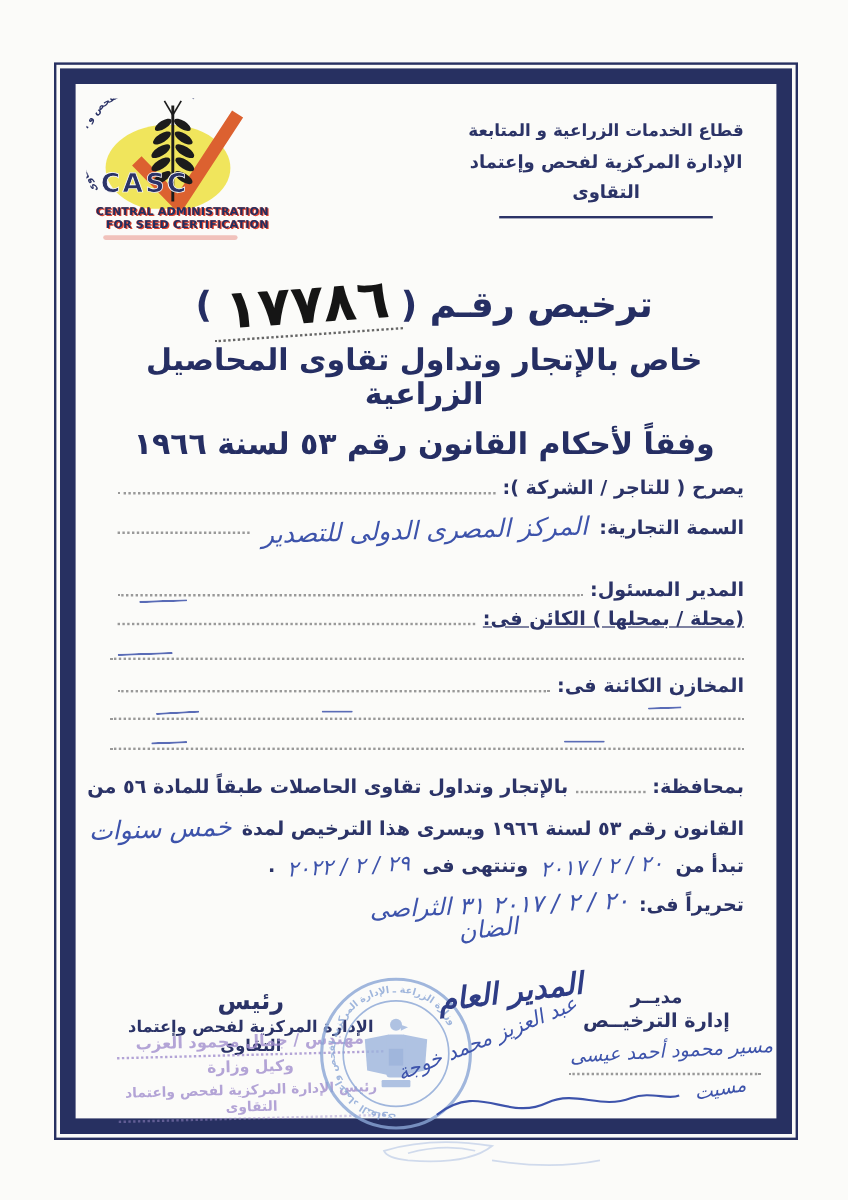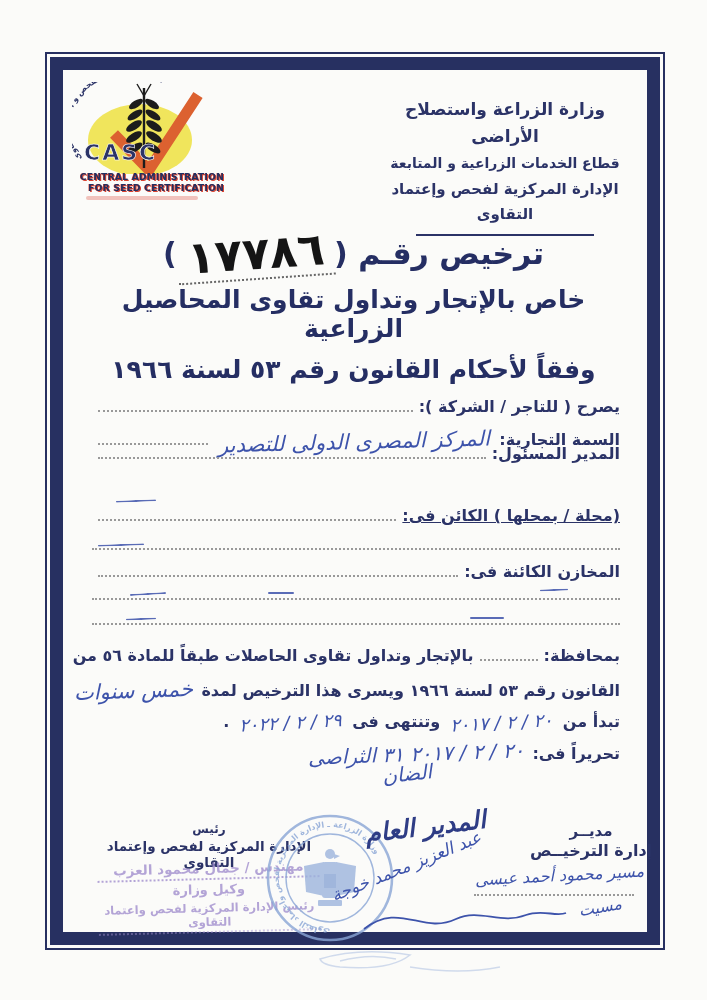--- a/index.html
+++ b/index.html
@@ -42,33 +42,33 @@
   .leader.short{flex:0 0 58px;}
   .lbl{white-space:nowrap;}
   .hw{font-style:italic;color:#3d53ab;font-weight:normal;white-space:nowrap;}
   .hw-trade{font-size:21px;transform:rotate(-1.5deg);margin:0 10px -5px 4px;}
   .hw-inline{font-size:19px;margin:0 8px -3px 8px;transform:rotate(-2deg);}
   .hw-date{font-size:18px;margin:0 10px -2px 10px;transform:rotate(-3deg);}
   .dotline{border-bottom:2px dotted #999;height:2px;}
   .inkdash{height:0;border-top:2.5px solid #3d53ab;border-radius:2px;opacity:.85;}
   
   .sig-left{left:85px;top:822px;width:248px;text-align:center;direction:rtl;color:#2b3367;}
-  .sig-left .r1{font-size:12px;font-weight:bold;}
+  .sig-left .r1{font-size:20px;font-weight:bold;}
   .sig-left .r2{font-size:13.5px;font-weight:bold;margin-top:2px;}
   .purple-stamp{left:83px;top:860px;width:252px;text-align:center;direction:rtl;
     color:#a28fce;font-weight:bold;transform:rotate(-1.5deg);opacity:.8;}
   .purple-stamp .p1{font-size:13.5px;}
   .purple-stamp .pdot{border-bottom:2px dotted #a28fce;width:88%;margin:2px auto;}
   .purple-stamp .p2{font-size:13px;margin-top:2px;}
   .purple-stamp .p3{font-size:11.5px;margin-top:4px;}
   .gm-title{left:366px;top:812px;width:120px;font-size:25px;font-weight:bold;
     color:#2e3c85;font-style:italic;transform:rotate(-7deg);direction:rtl;white-space:nowrap;}
   .gm-sign{left:326px;top:856px;width:160px;font-size:17px;color:#3d53ab;font-style:italic;
     transform:rotate(-22deg);direction:rtl;white-space:nowrap;}
-  .sig-right{left:516px;top:822px;width:150px;text-align:center;direction:rtl;color:#2b3367;}
+  .sig-right{left:472px;top:822px;width:150px;text-align:center;direction:rtl;color:#2b3367;}
   .sig-right .r1{font-size:15px;font-weight:bold;letter-spacing:1px;}
   .sig-right .r2{font-size:16px;font-weight:bold;margin-top:1px;}
   .right-hand{left:472px;top:866px;width:175px;text-align:center;font-size:16px;
     color:#3d53ab;font-style:italic;transform:rotate(-3deg);direction:rtl;white-space:nowrap;}
   .right-hand-dots{left:474px;top:892px;width:160px;}
   .right-hand2{left:552px;top:900px;width:70px;font-size:16px;color:#3d53ab;
     font-style:italic;transform:rotate(-10deg);direction:rtl;}
   .note-hand{left:342px;top:764px;width:90px;font-size:20px;color:#3d53ab;
     font-style:italic;transform:rotate(-6deg);direction:rtl;}
 </style>
@@ -105,42 +105,41 @@
   </text>
   <text x="12" y="78" font-size="22" font-weight="bold" fill="#2b3367" stroke="#ffffff" stroke-width="0.6" letter-spacing="2">CASC</text>
 </svg>
 <div class="abs logo-banner">
   <div>CENTRAL ADMINISTRATION</div>
   <div>FOR SEED CERTIFICATION</div>
 </div>
 <div class="abs logo-redline"></div>
 
 <div class="abs hdr">
-  <div class="h1">وزارة الزراعة واستصلاح الأراضى</div>
   <div class="h2">قطاع الخدمات الزراعية و المتابعة</div>
   <div class="h3">الإدارة المركزية لفحص وإعتماد التقاوى</div>
   <div class="hdr-underline"></div>
 </div>
 
 <div class="abs title">
   <div class="t1"><span>ترخيص رقـم (</span><span class="lic-num">١٧٧٨٦</span><span>)</span></div>
   <div class="t2">خاص بالإتجار وتداول تقاوى المحاصيل الزراعية</div>
   <div class="t3">وفقاً لأحكام القانون رقم ٥٣ لسنة ١٩٦٦</div>
 </div>
 
 <div class="abs row" style="top:397px;">
   <span class="lbl">يصرح ( للتاجر / الشركة ):</span>
   <span class="leader"></span>
 </div>
 <div class="abs row" style="top:430px;">
   <span class="lbl">السمة التجارية:</span>
   <span class="hw hw-trade">المركز المصرى الدولى للتصدير</span>
   <span class="leader"></span>
 </div>
-<div class="abs row" style="top:444px;">
+<div class="abs row" style="top:482px;">
   <span class="lbl">المدير المسئول:</span>
   <span class="leader"></span>
 </div>
 <div class="abs row" style="top:506px;text-decoration:underline;">
   <span class="lbl">(محلة / بمحلها ) الكائن فى:</span>
   <span class="leader"></span>
 </div>
 <div class="abs dotline" style="left:92px;top:546px;width:528px;"></div>
 <div class="abs row" style="top:562px;">
   <span class="lbl">المخازن الكائنة فى:</span>

